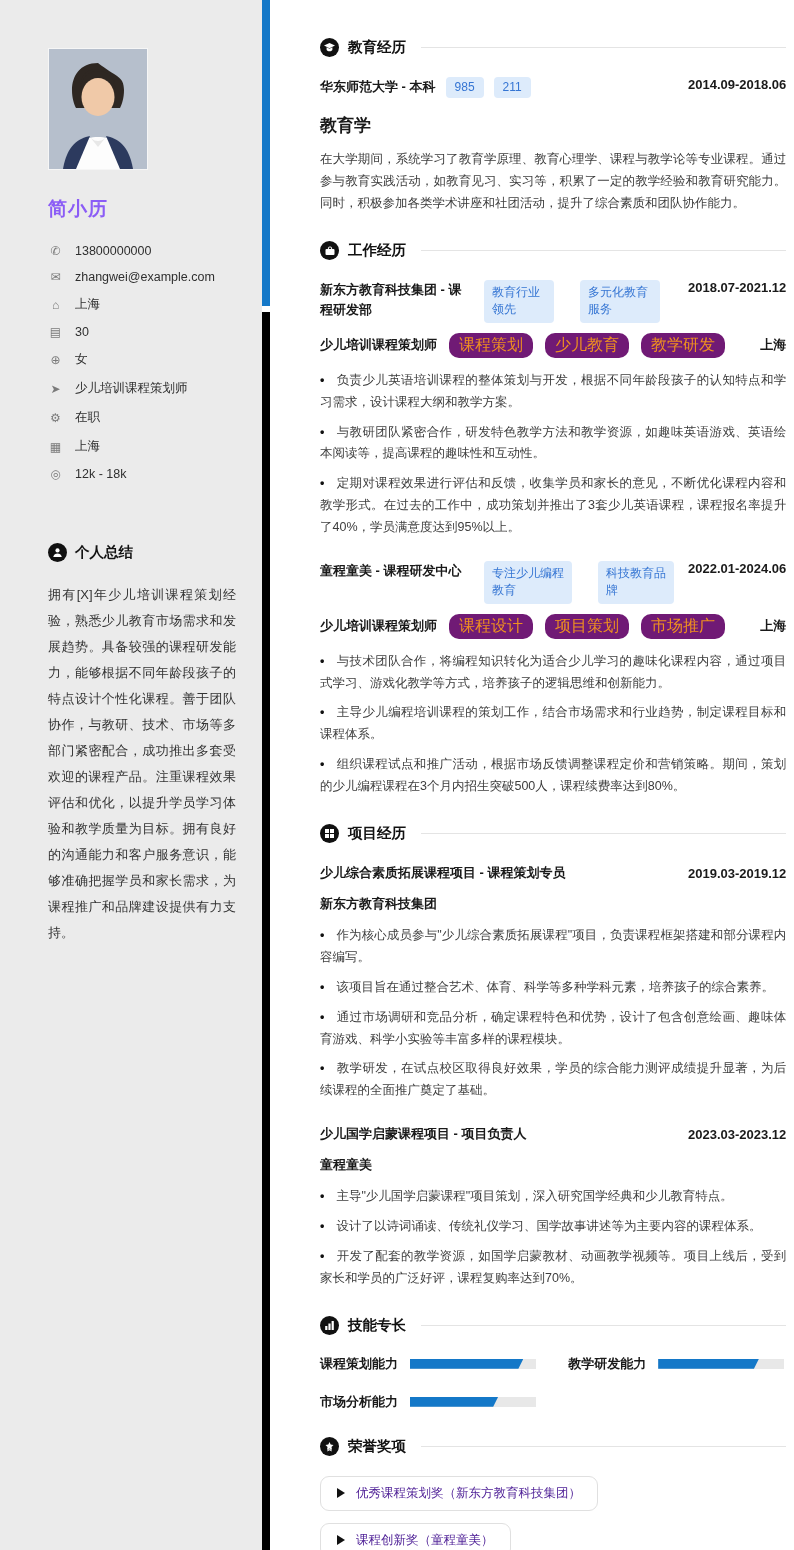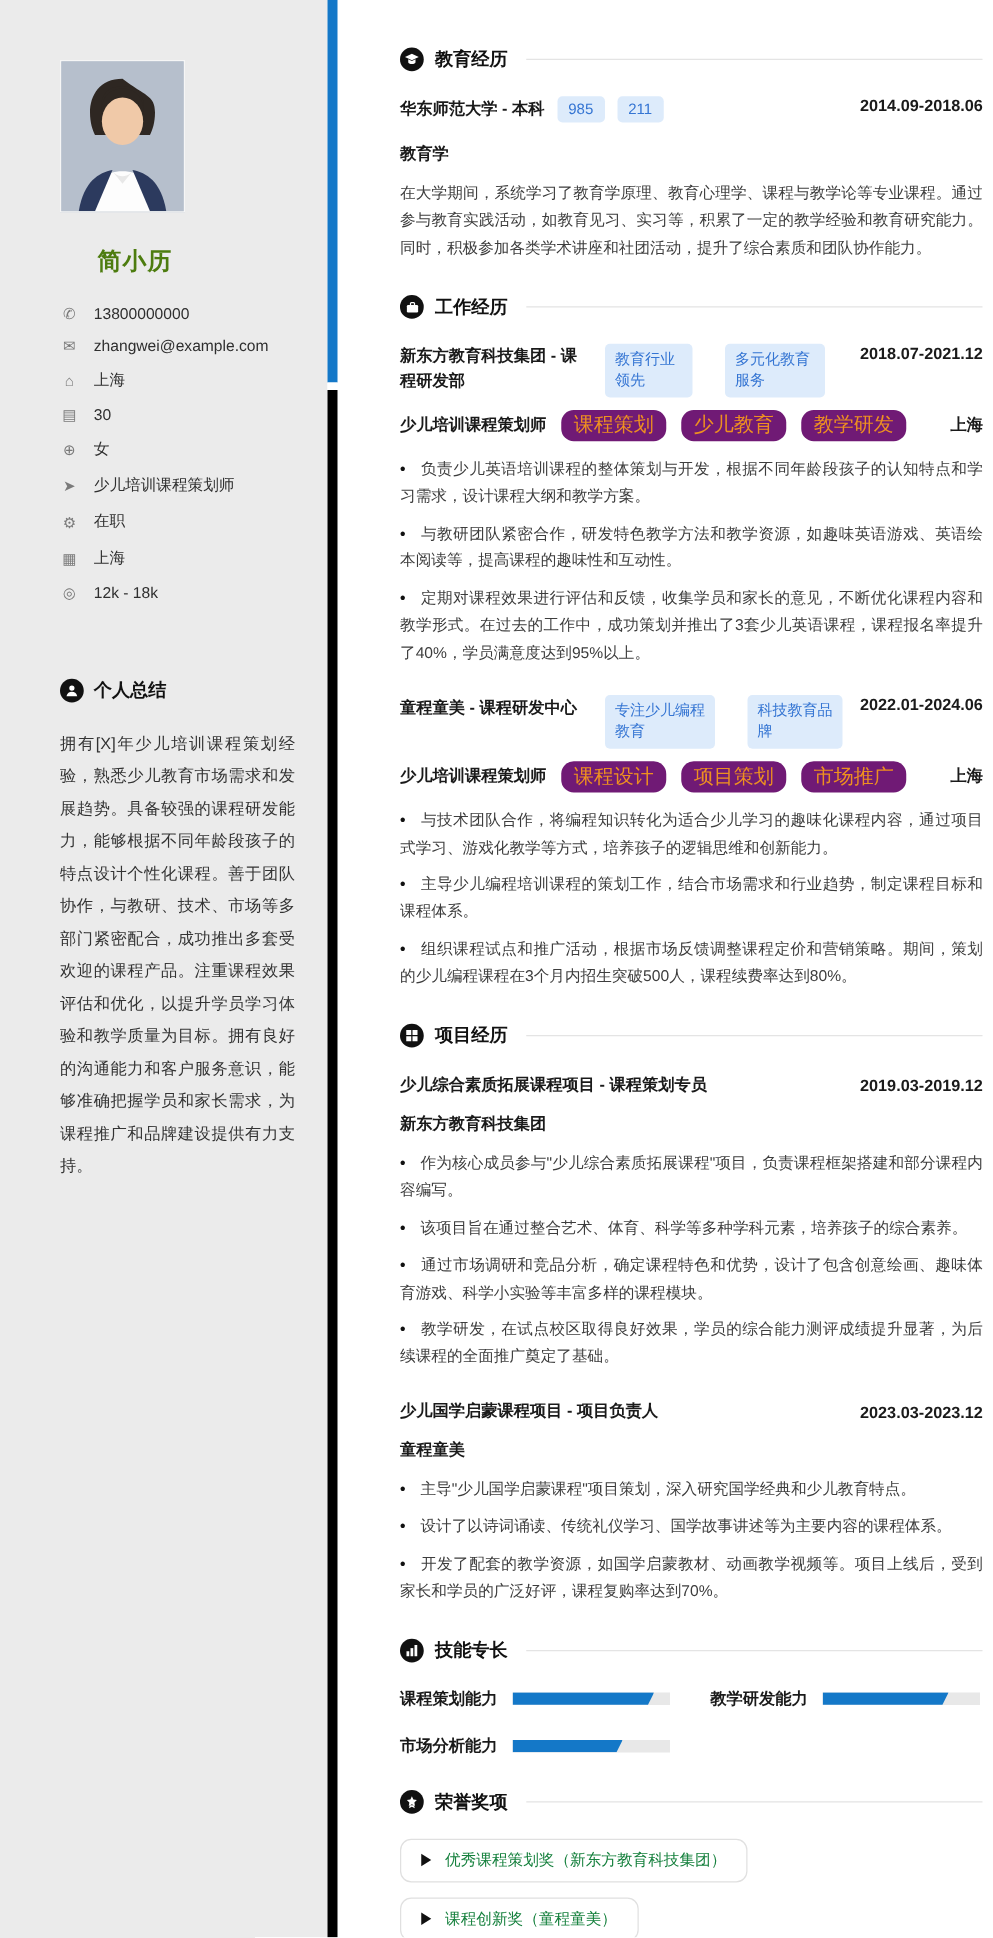--- a/index.html
+++ b/index.html
@@ -4,21 +4,21 @@
 <style>
   * { margin:0; padding:0; box-sizing:border-box; }
   html,body { background:#fff; }
   body { font-family:"Liberation Sans","DejaVu Sans",sans-serif; color:#222; }
   .page { width:794px; height:1550px; margin:0 auto; display:flex; overflow:hidden; background:#fff; }
 
   
   .sidebar { width:262px; flex:0 0 262px; background:#ebebeb; padding:48px 26px 0 48px; }
   .photo-frame { width:100px; height:122px; border:1px solid #f6f6f6; background:#b9c2cf; overflow:hidden; }
   .photo-frame svg { display:block; }
-  .name { margin-top:26px; font-size:19px; font-weight:bold; color:#4d7c0f; letter-spacing:1px;margin-left:30px; }
+  .name { margin-top:26px; font-size:19px; font-weight:bold; color:#8b5cf6; letter-spacing:1px; }
   .contacts { margin-top:22px; }
   .contact-row { display:flex; align-items:center; gap:12px; margin-bottom:12px; font-size:12.5px; color:#2f2f2f; }
   .contact-ic { width:15px; text-align:center; color:#7a7a7a; font-size:12px; flex:0 0 15px; }
   .summary { margin-top:62px; }
   .side-head { display:flex; align-items:center; gap:8px; font-size:14.5px; font-weight:bold; color:#111; }
   .circle-ic { width:19px; height:19px; border-radius:50%; background:#111; display:inline-flex; align-items:center; justify-content:center; flex:0 0 19px; }
   .circle-ic svg { display:block; }
   .summary-text { margin-top:20px; font-size:13px; line-height:2.0; color:#333; text-align:justify; }
 
   
@@ -40,21 +40,21 @@
 
   .tag-blue { background:#ddebfb; color:#3575d3; font-size:12px; border-radius:4px; padding:2px 9px; line-height:1.45; }
   .tag-blue.block { padding:4px 8px; }
   .tag-orange { background:#701a75; color:#ee9020; font-size:16px; border-radius:10px; padding:2px 10px; white-space:nowrap; }
 
   .para { font-size:12.5px; line-height:1.75; color:#3d3d3d; text-align:justify; }
   .bullet { font-size:12.5px; line-height:1.75; color:#3d3d3d; margin-bottom:8px; text-align:justify; }
   .bullet .dot { font-weight:bold; color:#111; margin-right:12px; }
 
   .edu-row { margin-bottom:16px; align-items:flex-start; gap:10px; }
-  .major { font-size:13px; font-weight:bold; margin-bottom:12px; color:#1a1a1a; }
+  .major { font-size:17px; font-weight:bold; margin-bottom:12px; color:#1a1a1a; }
 
   .job { margin-bottom:22px; }
   .job-head { gap:14px; margin-bottom:10px; }
   .job-company { width:150px; flex:0 0 150px; }
   .job-tags { display:flex; gap:26px; }
   .role-row { align-items:center; gap:12px; margin-bottom:12px; }
   .role-tags { display:flex; gap:12px; }
   .loc { margin-left:auto; font-weight:bold; font-size:13px; color:#1a1a1a; }
   .jt-0-0 { width:70px; } .jt-0-1 { width:80px; }
   .jt-1-0 { width:88px; } .jt-1-1 { width:76px; }
@@ -63,21 +63,21 @@
   .proj-head { align-items:center; margin-bottom:12px; }
   .proj-org { font-size:13px; font-weight:bold; color:#1a1a1a; margin-bottom:12px; }
 
   .skills-grid { display:grid; grid-template-columns:1fr 1fr; row-gap:20px; column-gap:30px; }
   .skill { display:flex; align-items:center; gap:12px; }
   .skill-name { font-size:13px; font-weight:bold; color:#1a1a1a; white-space:nowrap; }
   .skill-track { width:126px; height:10px; background:#e8e8e8; position:relative; }
   .skill-fill { height:10px; clip-path:polygon(0 0,100% 0,calc(100% - 5px) 100%,0 100%); }
 
   .awards { display:flex; flex-direction:column; gap:12px; }
-  .award-pill { display:inline-flex; align-items:center; gap:11px; border:1px solid #e0e0e0; border-radius:9px; padding:8px 16px; font-size:12.5px; color:#15803d; align-self:flex-start; background:#fff; }
+  .award-pill { display:inline-flex; align-items:center; gap:11px; border:1px solid #e0e0e0; border-radius:9px; padding:8px 16px; font-size:12.5px; color:#4c1d95; align-self:flex-start; background:#fff; }
   .play { width:0; height:0; border-left:8px solid #111; border-top:5px solid transparent; border-bottom:5px solid transparent; }
 </style>
 </head>
 <body>
 
 <div class="page">
 
   <aside class="sidebar">
     <div class="photo-frame">
       <svg width="98" height="120" viewBox="0 0 98 120">

